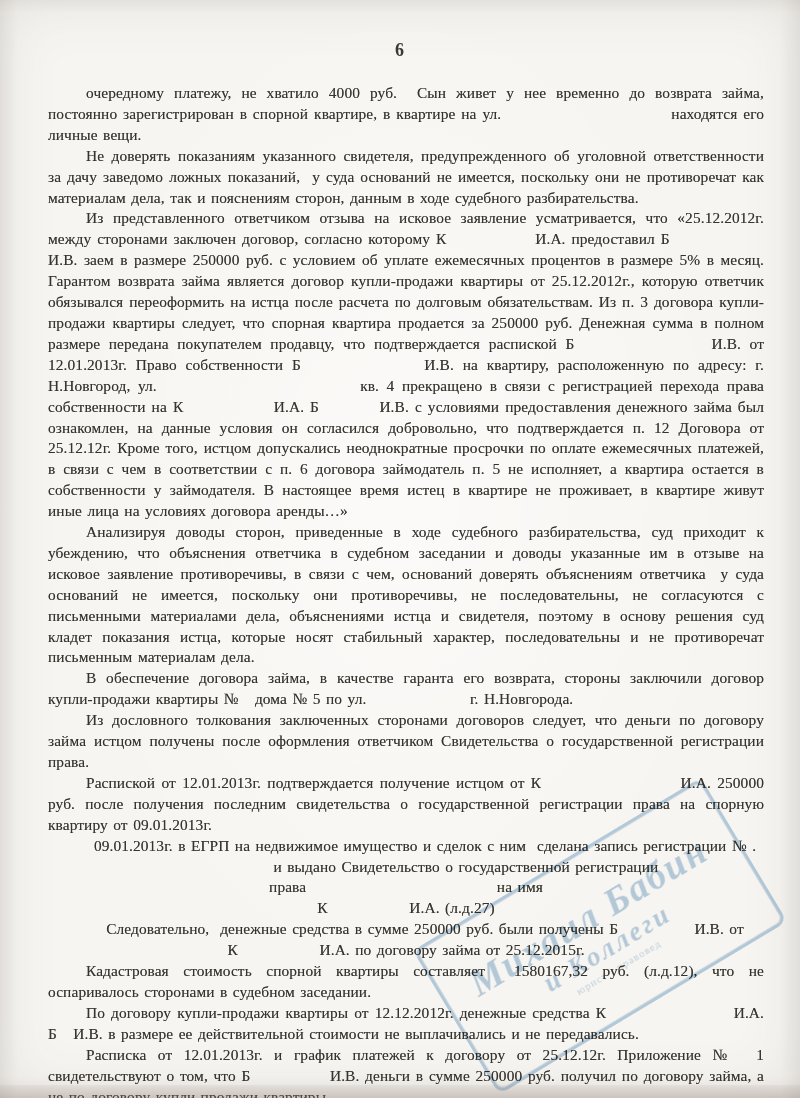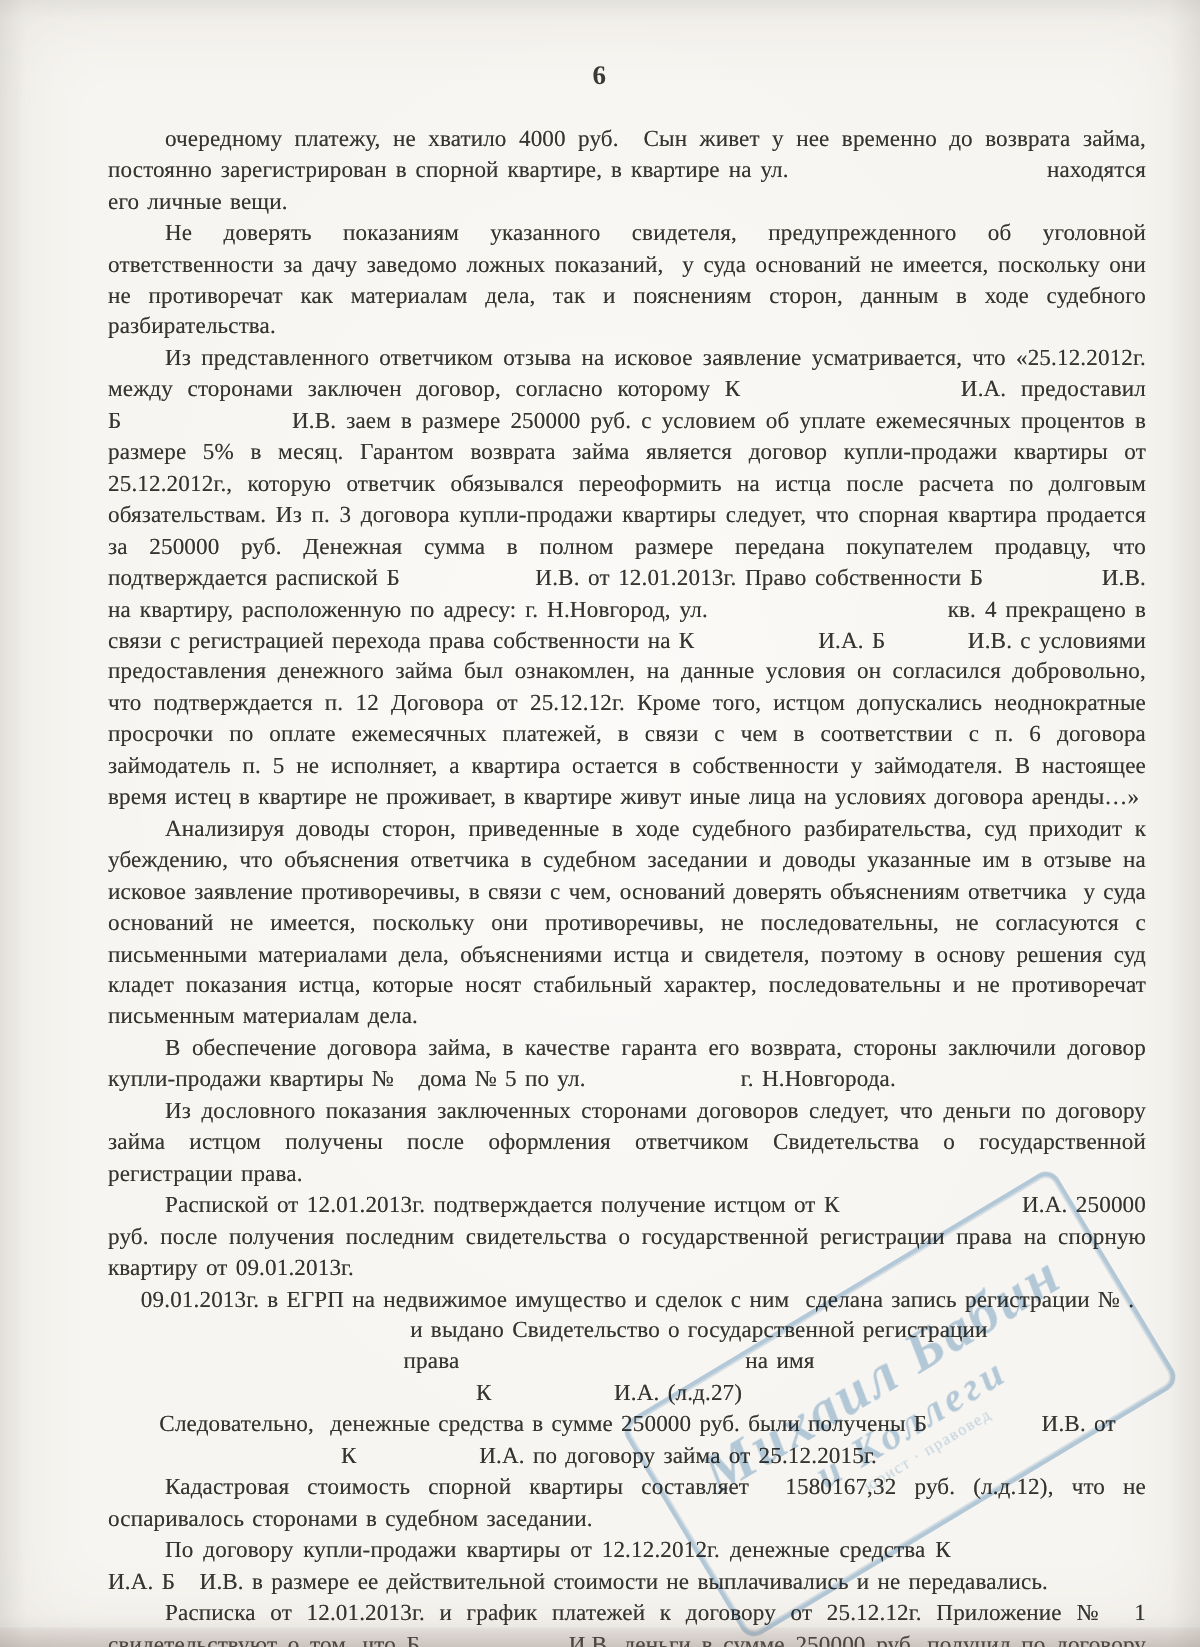--- a/index.html
+++ b/index.html
@@ -37,21 +37,20 @@
     line-height: 20.9px;
     letter-spacing: 0.1px;
     word-spacing: 1.5px;
   }
   .para {
     margin: 0;
     text-indent: 38px;
   }
   .para-justify {
     text-align: justify;
-    margin-left: 24px;
   }
   .para-pre {
     white-space: pre-wrap;
     text-align: center;
   }
   
   .doc-body p {
     text-shadow: 0 0 0.4px rgba(54,52,46,0.55);
   }
   .watermark {
@@ -116,21 +115,21 @@
 <div class="scan-page">
 
   <div class="page-number">6</div>
 
   <div class="doc-body">
       <p class="para para-justify">очередному платежу, не хватило 4000 руб.&nbsp; Сын живет у нее временно до возврата займа, постоянно зарегистрирован в спорной квартире, в квартире на ул.&nbsp;&nbsp;&nbsp;&nbsp;&nbsp;&nbsp;&nbsp;&nbsp;&nbsp;&nbsp;&nbsp;&nbsp;&nbsp;&nbsp;&nbsp;&nbsp;&nbsp;&nbsp;&nbsp;&nbsp;&nbsp;&nbsp;&nbsp;&nbsp;&nbsp;&nbsp;&nbsp;&nbsp; находятся его личные вещи.</p>
       <p class="para para-justify">Не доверять показаниям указанного свидетеля, предупрежденного об уголовной ответственности за дачу заведомо ложных показаний,&nbsp; у суда оснований не имеется, поскольку они не противоречат как материалам дела, так и пояснениям сторон, данным в ходе судебного разбирательства.</p>
       <p class="para para-justify">Из представленного ответчиком отзыва на исковое заявление усматривается, что «25.12.2012г. между сторонами заключен договор, согласно которому К&nbsp;&nbsp;&nbsp;&nbsp;&nbsp;&nbsp;&nbsp;&nbsp;&nbsp;&nbsp;&nbsp;&nbsp;&nbsp;&nbsp; И.А. предоставил Б&nbsp;&nbsp;&nbsp;&nbsp;&nbsp;&nbsp;&nbsp;&nbsp;&nbsp;&nbsp;&nbsp;&nbsp;&nbsp;&nbsp;&nbsp;&nbsp; И.В. заем в размере 250000 руб. с условием об уплате ежемесячных процентов в размере 5% в месяц. Гарантом возврата займа является договор купли-продажи квартиры от 25.12.2012г., которую ответчик обязывался переоформить на истца после расчета по долговым обязательствам. Из п. 3 договора купли-продажи квартиры следует, что спорная квартира продается за 250000 руб. Денежная сумма в полном размере передана покупателем продавцу, что подтверждается распиской Б&nbsp;&nbsp;&nbsp;&nbsp;&nbsp;&nbsp;&nbsp;&nbsp;&nbsp;&nbsp;&nbsp;&nbsp;&nbsp;&nbsp;&nbsp; И.В. от 12.01.2013г. Право собственности Б&nbsp;&nbsp;&nbsp;&nbsp;&nbsp;&nbsp;&nbsp;&nbsp;&nbsp;&nbsp;&nbsp;&nbsp;&nbsp; И.В. на квартиру, расположенную по адресу: г. Н.Новгород, ул.&nbsp;&nbsp;&nbsp;&nbsp;&nbsp;&nbsp;&nbsp;&nbsp;&nbsp;&nbsp;&nbsp;&nbsp;&nbsp;&nbsp;&nbsp;&nbsp;&nbsp;&nbsp;&nbsp;&nbsp;&nbsp;&nbsp;&nbsp;&nbsp;&nbsp;&nbsp; кв. 4 прекращено в связи с регистрацией перехода права собственности на К&nbsp;&nbsp;&nbsp;&nbsp;&nbsp;&nbsp;&nbsp;&nbsp;&nbsp;&nbsp;&nbsp;&nbsp;&nbsp;&nbsp; И.А. Б&nbsp;&nbsp;&nbsp;&nbsp;&nbsp;&nbsp;&nbsp;&nbsp;&nbsp; И.В. с условиями предоставления денежного займа был ознакомлен, на данные условия он согласился добровольно, что подтверждается п. 12 Договора от 25.12.12г. Кроме того, истцом допускались неоднократные просрочки по оплате ежемесячных платежей, в связи с чем в соответствии с п. 6 договора займодатель п. 5 не исполняет, а квартира остается в собственности у займодателя. В настоящее время истец в квартире не проживает, в квартире живут иные лица на условиях договора аренды…»</p>
       <p class="para para-justify">Анализируя доводы сторон, приведенные в ходе судебного разбирательства, суд приходит к убеждению, что объяснения ответчика в судебном заседании и доводы указанные им в отзыве на исковое заявление противоречивы, в связи с чем, оснований доверять объяснениям ответчика&nbsp; у суда оснований не имеется, поскольку они противоречивы, не последовательны, не согласуются с письменными материалами дела, объяснениями истца и свидетеля, поэтому в основу решения суд кладет показания истца, которые носят стабильный характер, последовательны и не противоречат письменным материалам дела.</p>
       <p class="para para-justify">В обеспечение договора займа, в качестве гаранта его возврата, стороны заключили договор купли-продажи квартиры №&nbsp;&nbsp; дома № 5 по ул.&nbsp;&nbsp;&nbsp;&nbsp;&nbsp;&nbsp;&nbsp;&nbsp;&nbsp;&nbsp;&nbsp;&nbsp;&nbsp;&nbsp;&nbsp;&nbsp;&nbsp;&nbsp; г. Н.Новгорода.</p>
-      <p class="para para-justify">Из дословного показания заключенных сторонами договоров следует, что деньги по договору займа истцом получены после оформления ответчиком Свидетельства о государственной регистрации права.</p>
+      <p class="para para-justify">Из дословного толкования заключенных сторонами договоров следует, что деньги по договору займа истцом получены после оформления ответчиком Свидетельства о государственной регистрации права.</p>
       <p class="para para-justify">Распиской от 12.01.2013г. подтверждается получение истцом от К&nbsp;&nbsp;&nbsp;&nbsp;&nbsp;&nbsp;&nbsp;&nbsp;&nbsp;&nbsp;&nbsp;&nbsp;&nbsp;&nbsp;&nbsp;&nbsp;&nbsp;&nbsp;&nbsp;&nbsp;&nbsp; И.А. 250000 руб. после получения последним свидетельства о государственной регистрации права на спорную квартиру от 09.01.2013г.</p>
       <p class="para para-pre">09.01.2013г. в ЕГРП на недвижимое имущество и сделок с ним&nbsp; сделана запись регистрации № .
 &nbsp;&nbsp;&nbsp;&nbsp;&nbsp;&nbsp;&nbsp;&nbsp;&nbsp;&nbsp;&nbsp;&nbsp;&nbsp;&nbsp;&nbsp;&nbsp;&nbsp;&nbsp;&nbsp;&nbsp;&nbsp; и выдано Свидетельство о государственной регистрации права&nbsp;&nbsp;&nbsp;&nbsp;&nbsp;&nbsp;&nbsp;&nbsp;&nbsp;&nbsp;&nbsp;&nbsp;&nbsp;&nbsp;&nbsp;&nbsp;&nbsp;&nbsp;&nbsp;&nbsp;&nbsp;&nbsp;&nbsp;&nbsp;&nbsp;&nbsp;&nbsp;&nbsp;&nbsp;&nbsp;&nbsp;&nbsp;&nbsp;&nbsp; на имя
 К&nbsp;&nbsp;&nbsp;&nbsp;&nbsp;&nbsp;&nbsp;&nbsp;&nbsp;&nbsp;&nbsp;&nbsp;&nbsp;&nbsp; И.А. (л.д.27)</p>
       <p class="para para-pre">Следовательно,&nbsp; денежные средства в сумме 250000 руб. были получены Б&nbsp;&nbsp;&nbsp;&nbsp;&nbsp;&nbsp;&nbsp;&nbsp;&nbsp;&nbsp;&nbsp;&nbsp;&nbsp; И.В. от
 К&nbsp;&nbsp;&nbsp;&nbsp;&nbsp;&nbsp;&nbsp;&nbsp;&nbsp;&nbsp;&nbsp;&nbsp;&nbsp;&nbsp; И.А. по договору займа от 25.12.2015г.</p>
       <p class="para para-justify">Кадастровая стоимость спорной квартиры составляет&nbsp; 1580167,32 руб. (л.д.12), что не оспаривалось сторонами в судебном заседании.</p>
       <p class="para para-justify">По договору купли-продажи квартиры от 12.12.2012г. денежные средства К&nbsp;&nbsp;&nbsp;&nbsp;&nbsp;&nbsp;&nbsp;&nbsp;&nbsp;&nbsp;&nbsp;&nbsp;&nbsp;&nbsp;&nbsp;&nbsp;&nbsp;&nbsp;&nbsp;&nbsp; И.А. Б&nbsp;&nbsp; И.В. в размере ее действительной стоимости не выплачивались и не передавались.</p>
       <p class="para para-justify">Расписка от 12.01.2013г. и график платежей к договору от 25.12.12г. Приложение №&nbsp; 1 свидетельствуют о том, что Б&nbsp;&nbsp;&nbsp;&nbsp;&nbsp;&nbsp;&nbsp;&nbsp;&nbsp;&nbsp;&nbsp;&nbsp;&nbsp; И.В. деньги в сумме 250000 руб. получил по договору займа, а не по договору купли-продажи квартиры.</p>
     </div>

